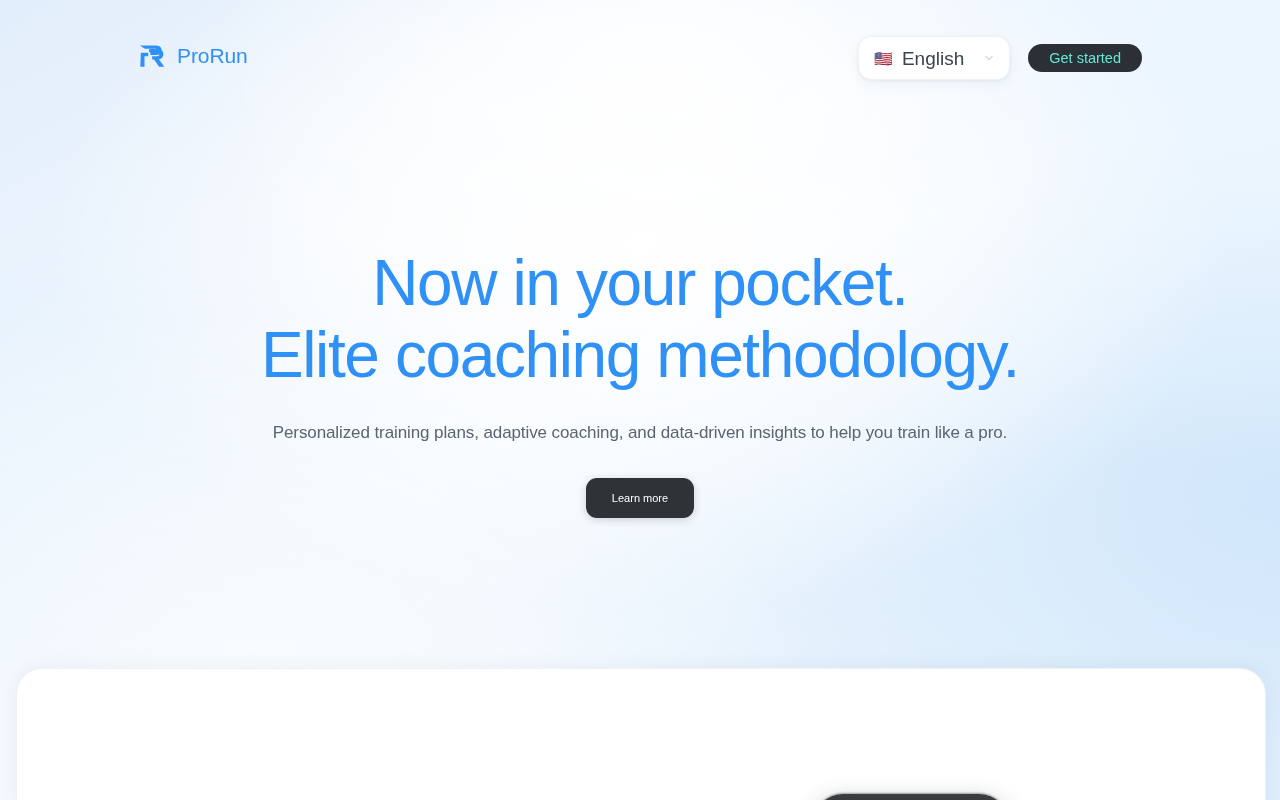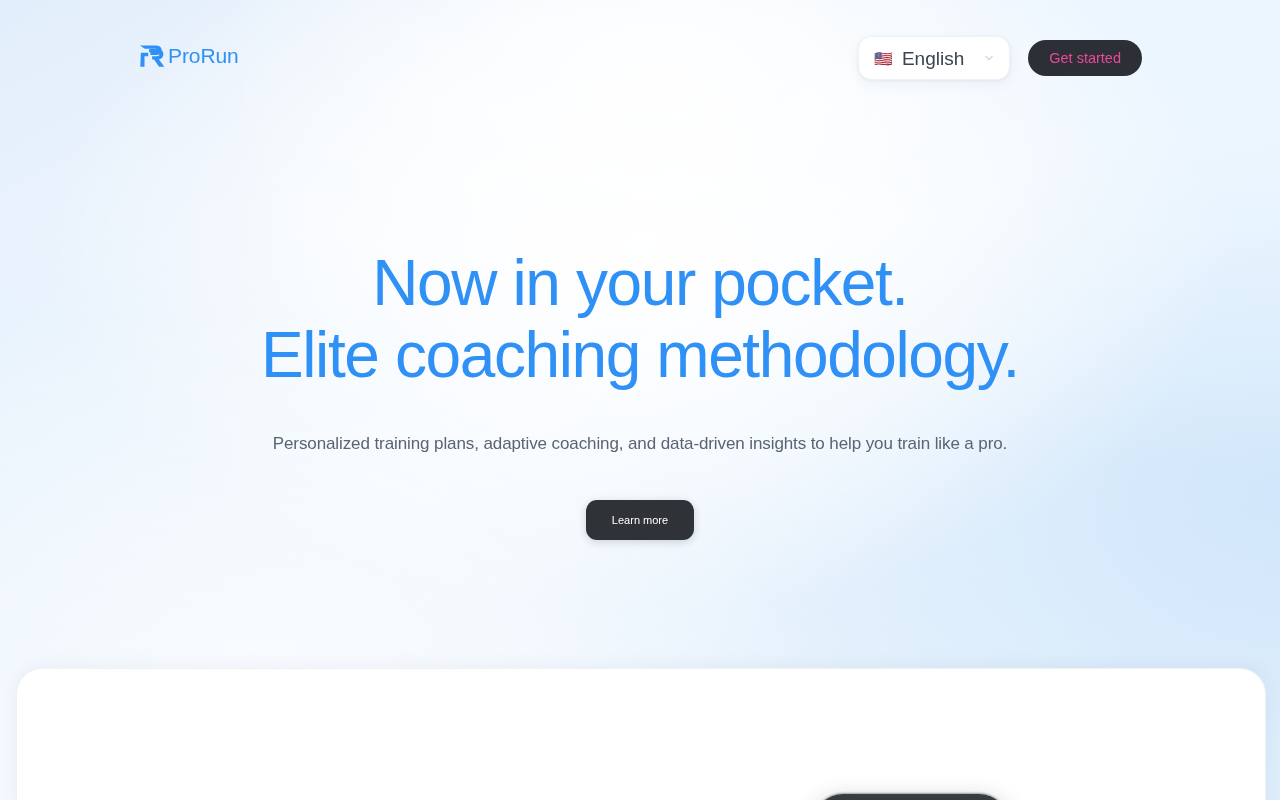--- a/index.html
+++ b/index.html
@@ -58,20 +58,21 @@
     height: 116px;
     z-index: 5;
   }
 
   .brand {
     position: absolute;
     left: 138px;
     top: 42px;
     display: flex;
     align-items: center;
+    gap: 9px;
     text-decoration: none;
   }
   .brand-mark {
     width: 30px;
     height: 26px;
     display: block;
   }
   .brand-name {
     font-size: 21px;
     color: #2f90f5;
@@ -115,24 +116,24 @@
     height: 8px;
     margin-left: 12px;
     opacity: 0.45;
     flex: none;
   }
 
   .cta-dark {
     display: inline-flex;
     align-items: center;
     justify-content: center;
-    height: 36px;
+    height: 28px;
     padding: 0 21px;
     background: #2c3036;
-    color: #ec4899;
+    color: #5eead4;
     font-size: 14.5px;
     border: none;
     border-radius: 999px;
     cursor: pointer;
     font-family: inherit;
     white-space: nowrap;
   }
 
   
   .hero {
@@ -148,21 +149,21 @@
     padding-top: 247px;
     font-size: 64px;
     font-weight: 400;
     line-height: 1.13;
     color: #2f90f5;
     letter-spacing: -1.4px;
   }
   .hero-title .line { display: block; }
 
   .hero-sub {
-    margin: 11px;
+    margin: 0;
     padding-top: 29px;
     font-size: 17px;
     line-height: 1.45;
     color: #5a6472;
     letter-spacing: -0.1px;
   }
 
   .hero-cta-wrap {
     padding-top: 33px;
   }

